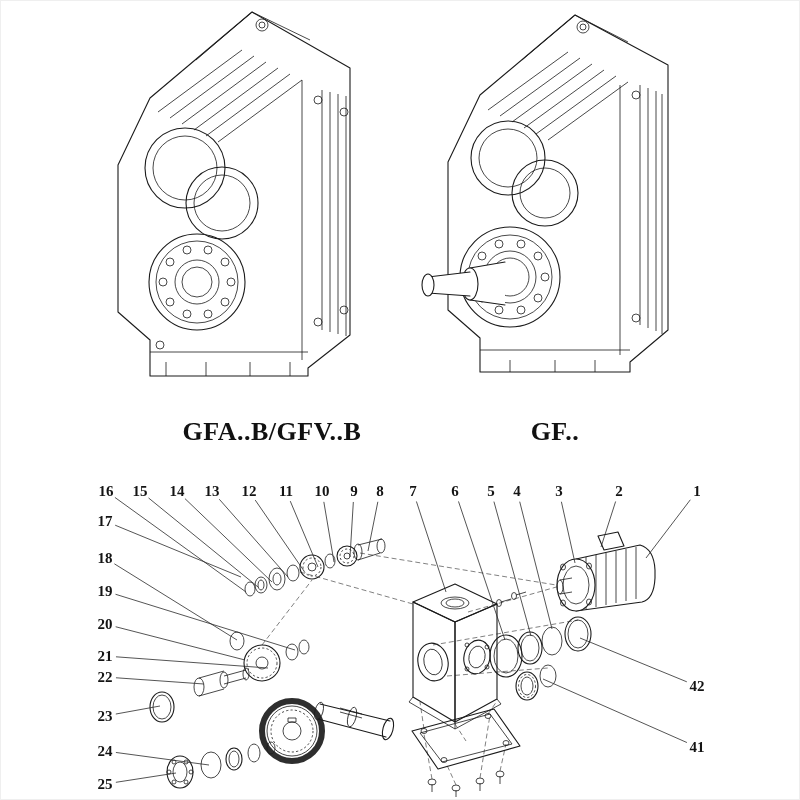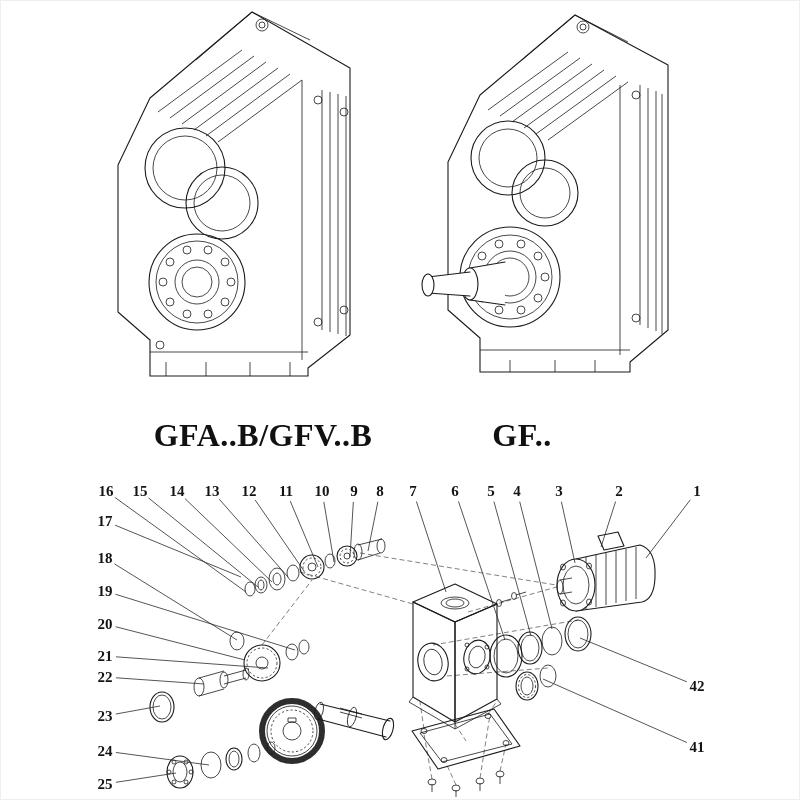--- a/index.html
+++ b/index.html
@@ -1,20 +1,20 @@
 <!DOCTYPE html>
 <html><head>
 <meta charset="utf-8">
 <style>
   html,body{margin:0;padding:0;background:#fff;}
   .page{position:relative;width:800px;height:800px;background:#ffffff;overflow:hidden;
         box-shadow:inset 0 0 0 1px #efefef;}
   .model-label{position:absolute;top:417px;transform:translateX(-50%);
-        font-family:"Liberation Serif",serif;font-weight:700;font-size:32px;
-        letter-spacing:.5px;color:#111;white-space:nowrap;}
+        font-family:"Liberation Serif",serif;font-weight:700;font-size:26px;
+        letter-spacing:.5px;color:#111;white-space:nowrap;margin-left:9px;}
   svg.art{position:absolute;left:0;top:0;}
   .ln{stroke:#1b1b1b;fill:none;stroke-width:1.1;stroke-linejoin:round;stroke-linecap:round;}
   .thin{stroke:#1b1b1b;fill:none;stroke-width:.8;}
   .wfill{fill:#ffffff;}
   .dash{stroke:#4a4a4a;fill:none;stroke-width:.7;stroke-dasharray:5 3;}
   .teeth{stroke-dasharray:2.2 2.2;}
   .rim{stroke:#2e2e2e;fill:none;stroke-width:6;}
   .leader{stroke:#2a2a2a;stroke-width:.8;}
   .callout-num{font-family:"Liberation Serif",serif;font-size:15px;font-weight:600;
         fill:#141414;text-anchor:middle;dominant-baseline:central;}
@@ -321,15 +321,15 @@
         <line x1="115.87031261012152" y1="782.3158670604037" x2="176" y2="773" class="leader"></line>
         <text x="105" y="784" class="callout-num">25</text>
         <line x1="686.8231451978778" y1="681.8248800811806" x2="580" y2="638" class="leader"></line>
         <text x="697" y="686" class="callout-num">42</text>
         <line x1="686.9373241477733" y1="742.556740532783" x2="543" y2="679" class="leader"></line>
         <text x="697" y="747" class="callout-num">41</text>
       </g>
 </svg>
 
 <div class="model-label" style="left:263px" id="label-left">GFA..B/GFV..B</div>
-<div class="model-label" style="left:522px" id="label-right">GF..</div>
+<div class="model-label" style="left:546px" id="label-right">GF..</div>
 
 </div>
 
 </body></html>

